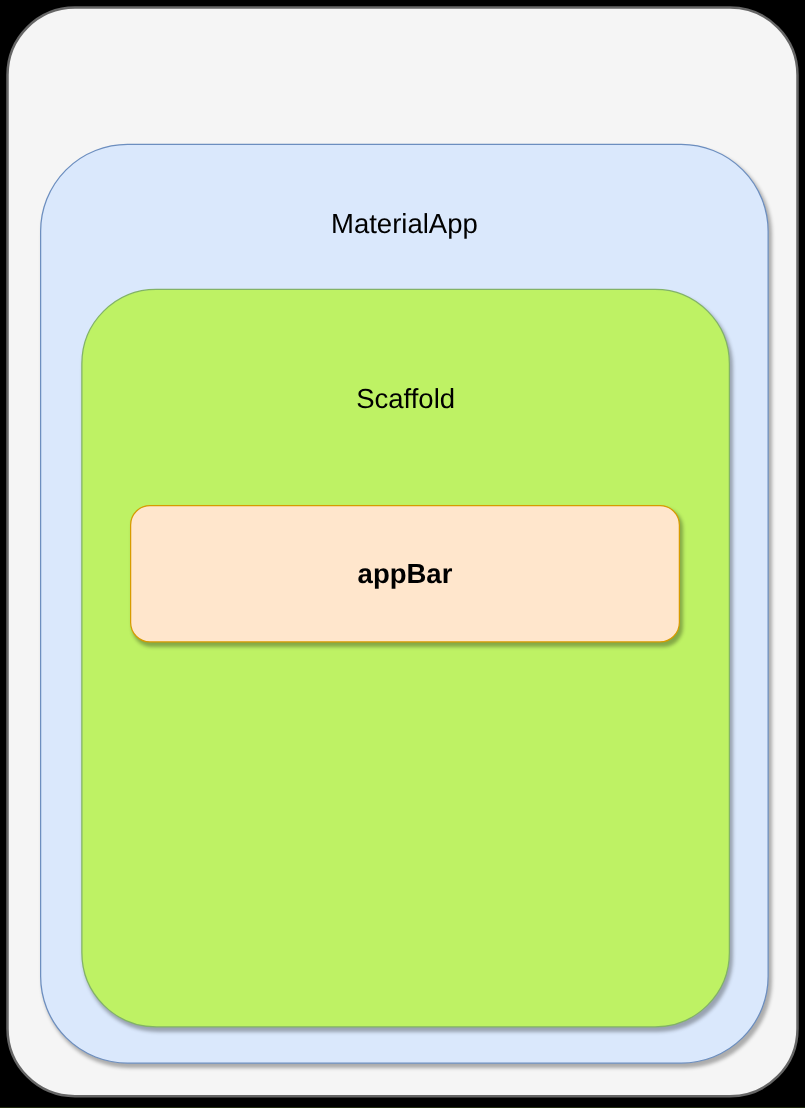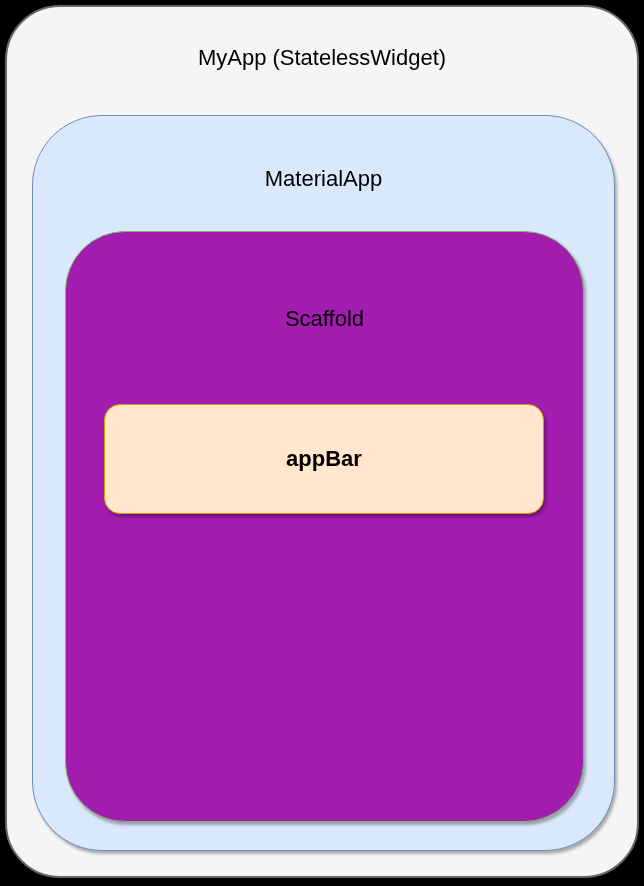--- a/index.html
+++ b/index.html
@@ -90,27 +90,26 @@
     position: static;
   }
 </style>
 </head>
 <body style="background: rgb(0, 0, 0);">
 
 <div class="canvas" style="background: rgb(0, 0, 0);">
 
   <div class="node node-myapp" style="background-color: rgb(245, 245, 245); border-color: rgb(102, 102, 102);">
 
-    <div class="node-label label-myapp">MyApp (StatelessWidget)</div>
 
     <div class="node node-materialapp" style="background-color: rgb(218, 232, 252); border-color: rgb(108, 142, 191);">
 
       <div class="node-label label-materialapp">MaterialApp</div>
 
-      <div class="node node-scaffold" style="background-color: #a21caf; border-color: rgb(130, 179, 102);">
+      <div class="node node-scaffold" style="background-color: #bef264; border-color: rgb(130, 179, 102);">
 
         <div class="node-label label-scaffold">Scaffold</div>
 
         <div class="node node-appbar" style="background-color: rgb(255, 230, 204); border-color: rgb(215, 155, 0);">
           <div class="node-label">appBar</div>
         </div>
 
 
       </div>
     </div>

